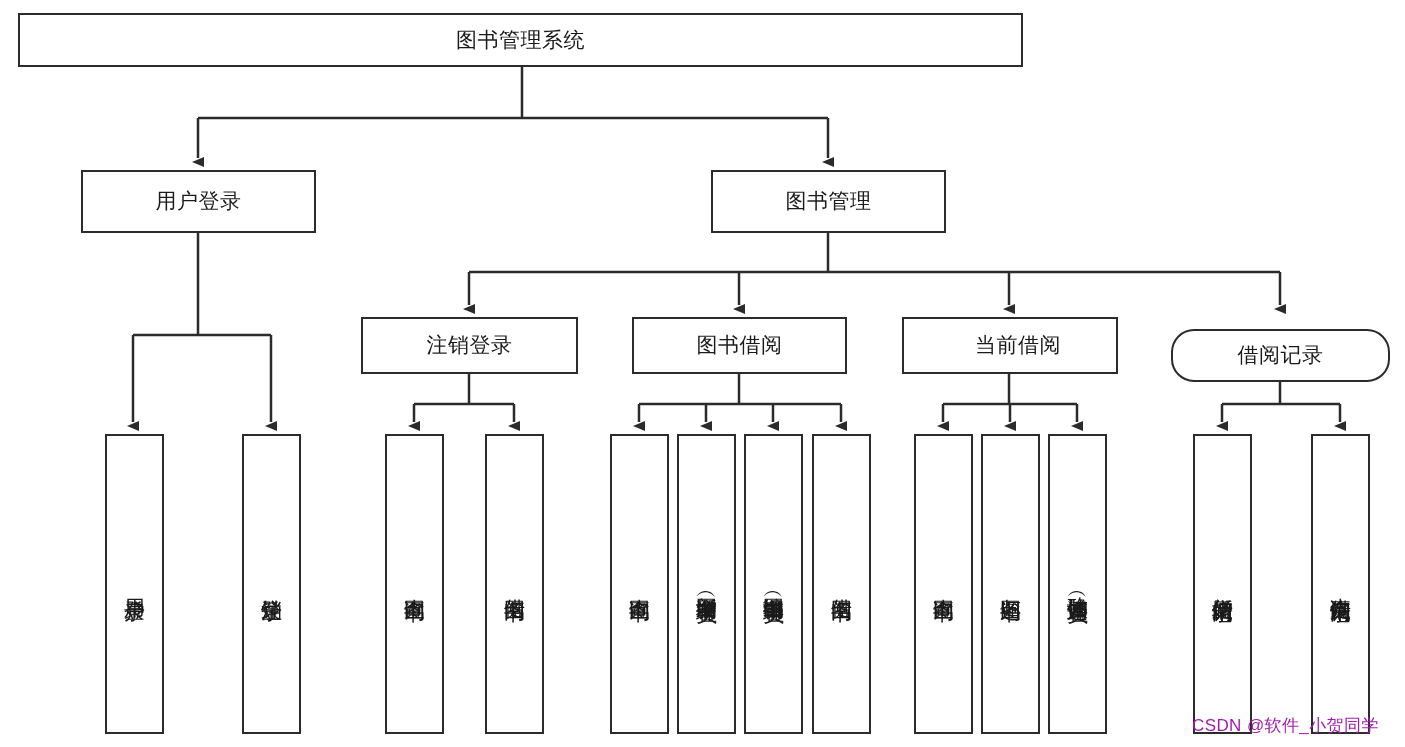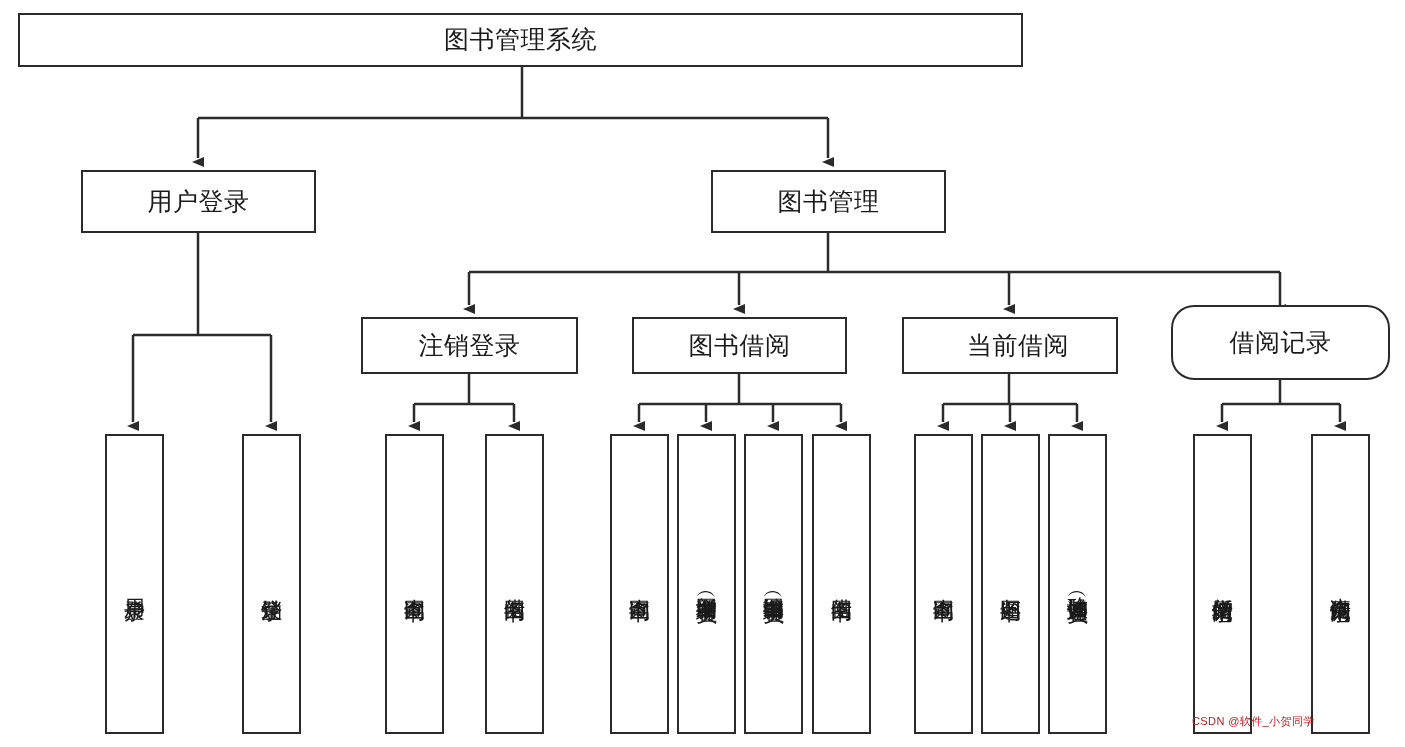--- a/index.html
+++ b/index.html
@@ -34,41 +34,41 @@
     justify-content: center;
     color: #1a1a1a;
   }
   .node-label {
     display: block;
     text-align: center;
     line-height: 1.18;
     white-space: pre;
   }
   .node.horizontal .node-label {
-    font-size: 25px;
+    font-size: 21px;
     letter-spacing: 0.5px;
   }
   .node.vertical {
     align-items: center;
     justify-content: center;
     padding: 4px 0;
   }
   .node.vertical .node-label {
     writing-mode: vertical-rl;
     text-orientation: upright;
     font-size: 21px;
     line-height: 1.15;
     letter-spacing: 1px;
     max-height: 100%;
     white-space: normal;
   }
   .watermark {
     position: absolute;
-    font-size: 11px;
-    color: #b91c1c;
+    font-size: 17px;
+    color: #a21caf;
     white-space: nowrap;
     letter-spacing: 0.4px;
     pointer-events: none;
   }
 </style>
 </head>
 <body>
 
 <div id="canvas">
 
@@ -135,21 +135,21 @@
 
   <div class="node horizontal" style="left:361px; top:317px; width:217px; height:57px;">
     <span class="node-label">注销登录</span>
   </div>
   <div class="node horizontal" style="left:632px; top:317px; width:215px; height:57px;">
     <span class="node-label">图书借阅</span>
   </div>
   <div class="node horizontal" style="left:902px; top:317px; width:216px; height:57px;padding-left:16px;">
     <span class="node-label">当前借阅</span>
   </div>
-  <div class="node horizontal" style="left:1171px; top:305px; width:219px; height:75px;border-radius:23px;">
+  <div class="node horizontal" style="left:1171px; top:329px; width:219px; height:53px;border-radius:23px;">
     <span class="node-label">借阅记录</span>
   </div>
 
   <div class="node vertical" style="left:105px; top:434px; width:59px; height:300px;">
     <span class="node-label">用户登录</span>
   </div>
   <div class="node vertical" style="left:242px; top:434px; width:59px; height:300px;">
     <span class="node-label">注销登录</span>
   </div>
 

